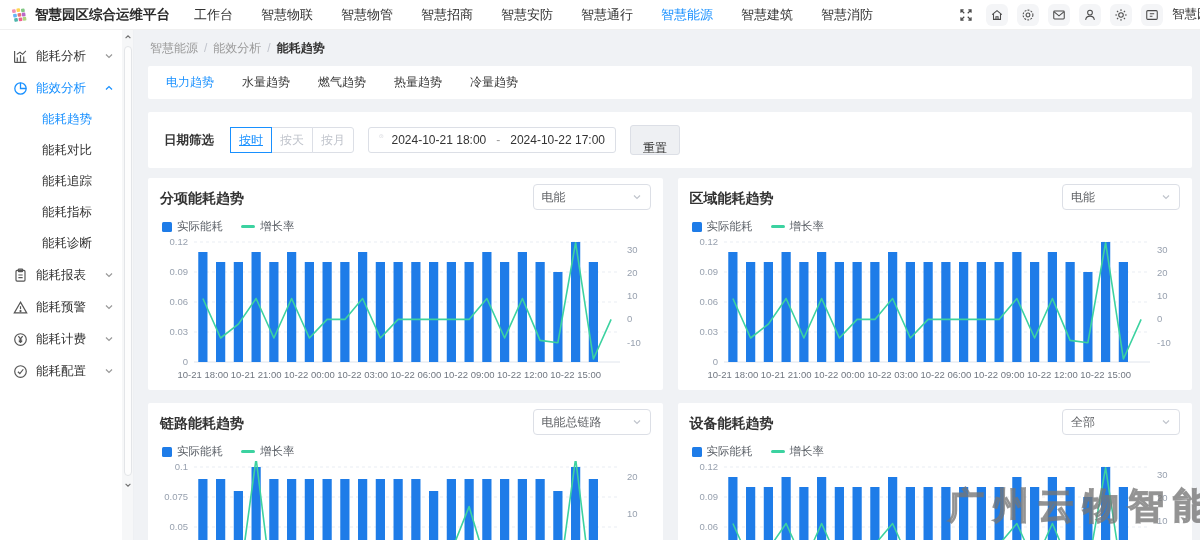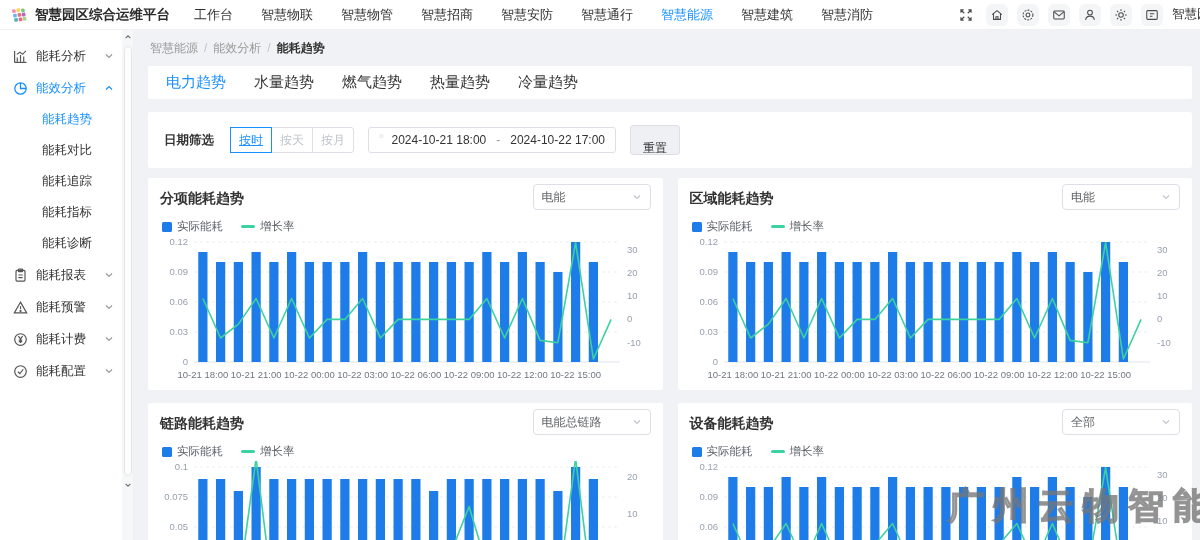--- a/index.html
+++ b/index.html
@@ -41,21 +41,21 @@
   .sb-thumb { width:8px; flex:0 0 auto; height:430px; margin:2px 0; background:#fdfdfd;
     border:1px solid #e3e5e8; border-radius:4px; }
 
   
   .content { position:absolute; left:135px; top:0; width:1065px; height:510px; padding:8px 8px 0 13px; }
   .breadcrumb { font-size:12px; color:#999; margin:2px 0 9px 2px; }
   .breadcrumb .bc-sep { margin:0 6px; color:#c0c4cc; }
   .breadcrumb .bc-last { color:#333; font-weight:bold; }
   .card { background:#fff; border-radius:2px; }
   .tabs-card { height:33px; display:flex; align-items:center; padding:0 18px; margin-bottom:13px; }
-  .tab { font-size:15px; color:#333; margin-right:28px; cursor:pointer; white-space:nowrap; }
+  .tab { font-size:12px; color:#333; margin-right:28px; cursor:pointer; white-space:nowrap; }
   .tab.active { color:#1890ff; }
   .filter-card { height:56px; display:flex; align-items:center; padding:0 16px; margin-bottom:10px; }
   .filter-label { font-size:12.5px; font-weight:bold; color:#333; margin-right:16px; }
   .mode-group { display:flex; }
   .mode-btn { height:26px; min-width:36px; padding:0 8px; background:#fff; border:1px solid #dcdfe6;
     color:#c0c4cc; font-size:12px; cursor:pointer; margin-left:-1px; }
   .mode-btn:first-child { border-radius:3px 0 0 3px; margin-left:0; }
   .mode-btn:last-child { border-radius:0 3px 3px 0; }
   .mode-btn.active { border-color:#1890ff; color:#1890ff; position:relative; z-index:1; border-radius:0;text-decoration:underline; }
   .date-range { height:26px; width:248px; border:1px solid #dcdfe6; border-radius:3px; background:#fff;

